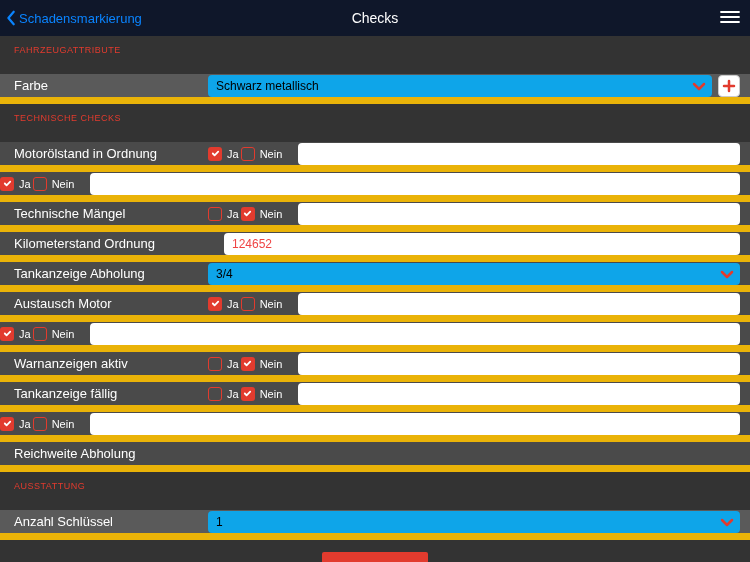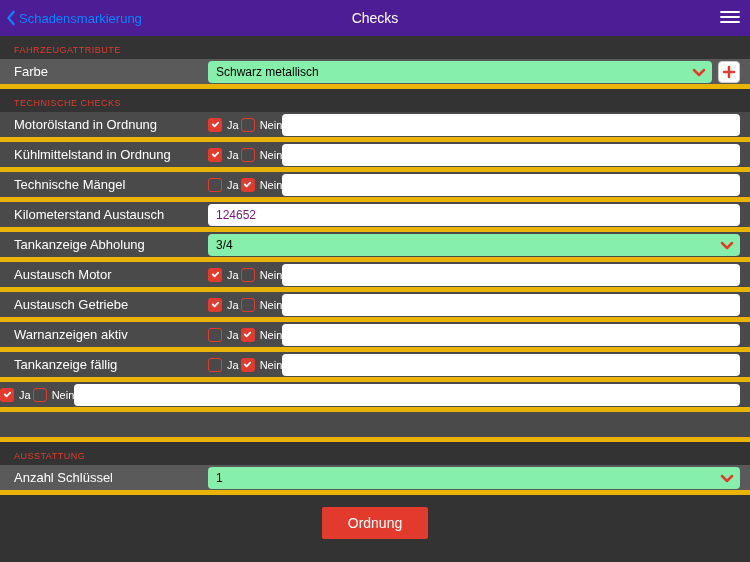--- a/index.html
+++ b/index.html
@@ -1,35 +1,35 @@
 <!DOCTYPE html>
 <html><head>
 <meta charset="utf-8">
 <style>
 * { margin: 0; padding: 0; box-sizing: border-box; font-family: -apple-system, Helvetica, Arial, sans-serif; }
 body { background: #333333; color: #fff; width: 750px; height: 562px; overflow: hidden; font-size: 13px; }
-.header { height: 36px; display: flex; align-items: center; justify-content: center; position: relative; background: #4c1d95; text-align: right; }
+.header { height: 36px; display: flex; align-items: center; justify-content: center; position: relative; background: #0f172a; text-align: right; }
 .header-back { position: absolute; left: 6px; display: flex; align-items: center; color: #0a84ff; font-size: 13px; cursor: pointer; }
 .header-back svg { width: 11px; height: 16px; margin-right: 2px; }
 .header-title { color: #fff; font-size: 14px; font-weight: 400; }
 .header-menu { position: absolute; right: 10px; cursor: pointer; }
 .header-menu svg { width: 20px; height: 14px; }
-.section-header { color: #e23b2e; font-size: 9px; letter-spacing: 0.5px; padding: 9px 14px 4px 14px; text-transform: uppercase; }
-.row { display: flex; align-items: center; background: #4a4a4a; height: 30px; border-bottom: 5px solid #eab308; padding-right: 10px; }
+.section-header { color: #e23b2e; font-size: 9px; letter-spacing: 0.5px; padding: 9px 14px 19px 14px; text-transform: uppercase; }
+.row { display: flex; align-items: center; background: #4a4a4a; height: 30px; border-bottom: 7px solid #eab308; padding-right: 10px; }
 .row.light { background: #5a5a5a; }
 .row-label { width: 208px; padding-left: 14px; color: #fff; font-size: 13px; flex-shrink: 0; }
 .checks { display: flex; gap: 2px; width: 68px; flex-shrink: 0; margin-right: 6px; }
 .check { display: flex; align-items: center; gap: 5px; }
 .checkbox { width: 14px; height: 14px; border-radius: 3px; display: flex; align-items: center; justify-content: center; cursor: pointer; }
 .checkbox.checked { background: #e23b2e; }
 .checkbox.unchecked { border: 1.5px solid #e23b2e; background: transparent; }
 .checkbox svg { width: 9px; height: 9px; }
 .check-label { color: #fff; font-size: 11px; }
-.input-field { flex: 1; height: 22px; background: #fff; border-radius: 4px; border: none; padding: 0 8px; font-size: 12px; color: #701a75; }
-.select-field { flex: 1; height: 22px; background: #86efac; border-radius: 4px; display: flex; align-items: center; padding: 0 8px; position: relative; cursor: pointer; }
+.input-field { flex: 1; height: 22px; background: #fff; border-radius: 4px; border: none; padding: 0 8px; font-size: 12px; color: #ef4444; margin-left: 16px; }
+.select-field { flex: 1; height: 22px; background: #0ea5e9; border-radius: 4px; display: flex; align-items: center; padding: 0 8px; position: relative; cursor: pointer; }
 .select-text { color: #000; font-size: 12px; flex: 1; }
 .select-caret { position: absolute; right: 6px; }
 .select-caret svg { width: 14px; height: 10px; display: block; }
 .add-btn { width: 22px; height: 22px; border-radius: 4px; background: #fff; border: 1px solid #ccc; margin-left: 6px; display: flex; align-items: center; justify-content: center; cursor: pointer; }
 .add-btn svg { width: 14px; height: 14px; }
 .footer { padding: 12px 0; display: flex; justify-content: center; }
 .continue-btn { background: #e23b2e; color: #fff; border: none; padding: 8px 26px; font-size: 14px; border-radius: 2px; cursor: pointer; }
 </style>
 </head>
 <body>
@@ -85,21 +85,20 @@
       </div>
     <div class="check">
         <div class="checkbox unchecked"></div>
         <span class="check-label">Nein</span>
       </div>
   </div>
   <input class="input-field" value="" style="">
 </div>
 
 <div class="row">
-  <div class="row-label">Kühlmittelstand in Ordnung</div>
   <div class="checks">
     <div class="check">
         <div class="checkbox checked">
           <svg viewBox="0 0 10 10" fill="none" stroke="#fff" stroke-width="2" stroke-linecap="round" stroke-linejoin="round">
             <polyline points="2,5 4,7 8,3"></polyline>
           </svg>
         </div>
         <span class="check-label">Ja</span>
       </div>
     <div class="check">
@@ -123,21 +122,21 @@
             <polyline points="2,5 4,7 8,3"></polyline>
           </svg>
         </div>
         <span class="check-label">Nein</span>
       </div>
   </div>
   <input class="input-field" value="" style="">
 </div>
 
 <div class="row">
-  <div class="row-label">Kilometerstand Austausch</div>
+  <div class="row-label">Kilometerstand Ordnung</div>
   <input class="input-field" value="124652" style="">
 </div>
 
 <div class="row">
   <div class="row-label">Tankanzeige Abholung</div>
   <div class="select-field">
     <span class="select-text">3/4</span>
     <span class="select-caret">
         <svg viewBox="0 0 14 10" fill="none" stroke="#e23b2e" stroke-width="2.5" stroke-linecap="round" stroke-linejoin="round">
           <polyline points="2,3 7,8 12,3"></polyline>
@@ -159,21 +158,20 @@
       </div>
     <div class="check">
         <div class="checkbox unchecked"></div>
         <span class="check-label">Nein</span>
       </div>
   </div>
   <input class="input-field" value="" style="">
 </div>
 
 <div class="row">
-  <div class="row-label">Austausch Getriebe</div>
   <div class="checks">
     <div class="check">
         <div class="checkbox checked">
           <svg viewBox="0 0 10 10" fill="none" stroke="#fff" stroke-width="2" stroke-linecap="round" stroke-linejoin="round">
             <polyline points="2,5 4,7 8,3"></polyline>
           </svg>
         </div>
         <span class="check-label">Ja</span>
       </div>
     <div class="check">
@@ -234,20 +232,21 @@
       </div>
     <div class="check">
         <div class="checkbox unchecked"></div>
         <span class="check-label">Nein</span>
       </div>
   </div>
   <input class="input-field" value="" style="">
 </div>
 
 <div class="row">
+  <div class="row-label">Reichweite Abholung</div>
 </div>
 
 <div class="section-header">AUSSTATTUNG</div>
 <div class="row light">
   <div class="row-label">Anzahl Schlüssel</div>
   <div class="select-field">
     <span class="select-text">1</span>
     <span class="select-caret">
         <svg viewBox="0 0 14 10" fill="none" stroke="#e23b2e" stroke-width="2.5" stroke-linecap="round" stroke-linejoin="round">
           <polyline points="2,3 7,8 12,3"></polyline>

